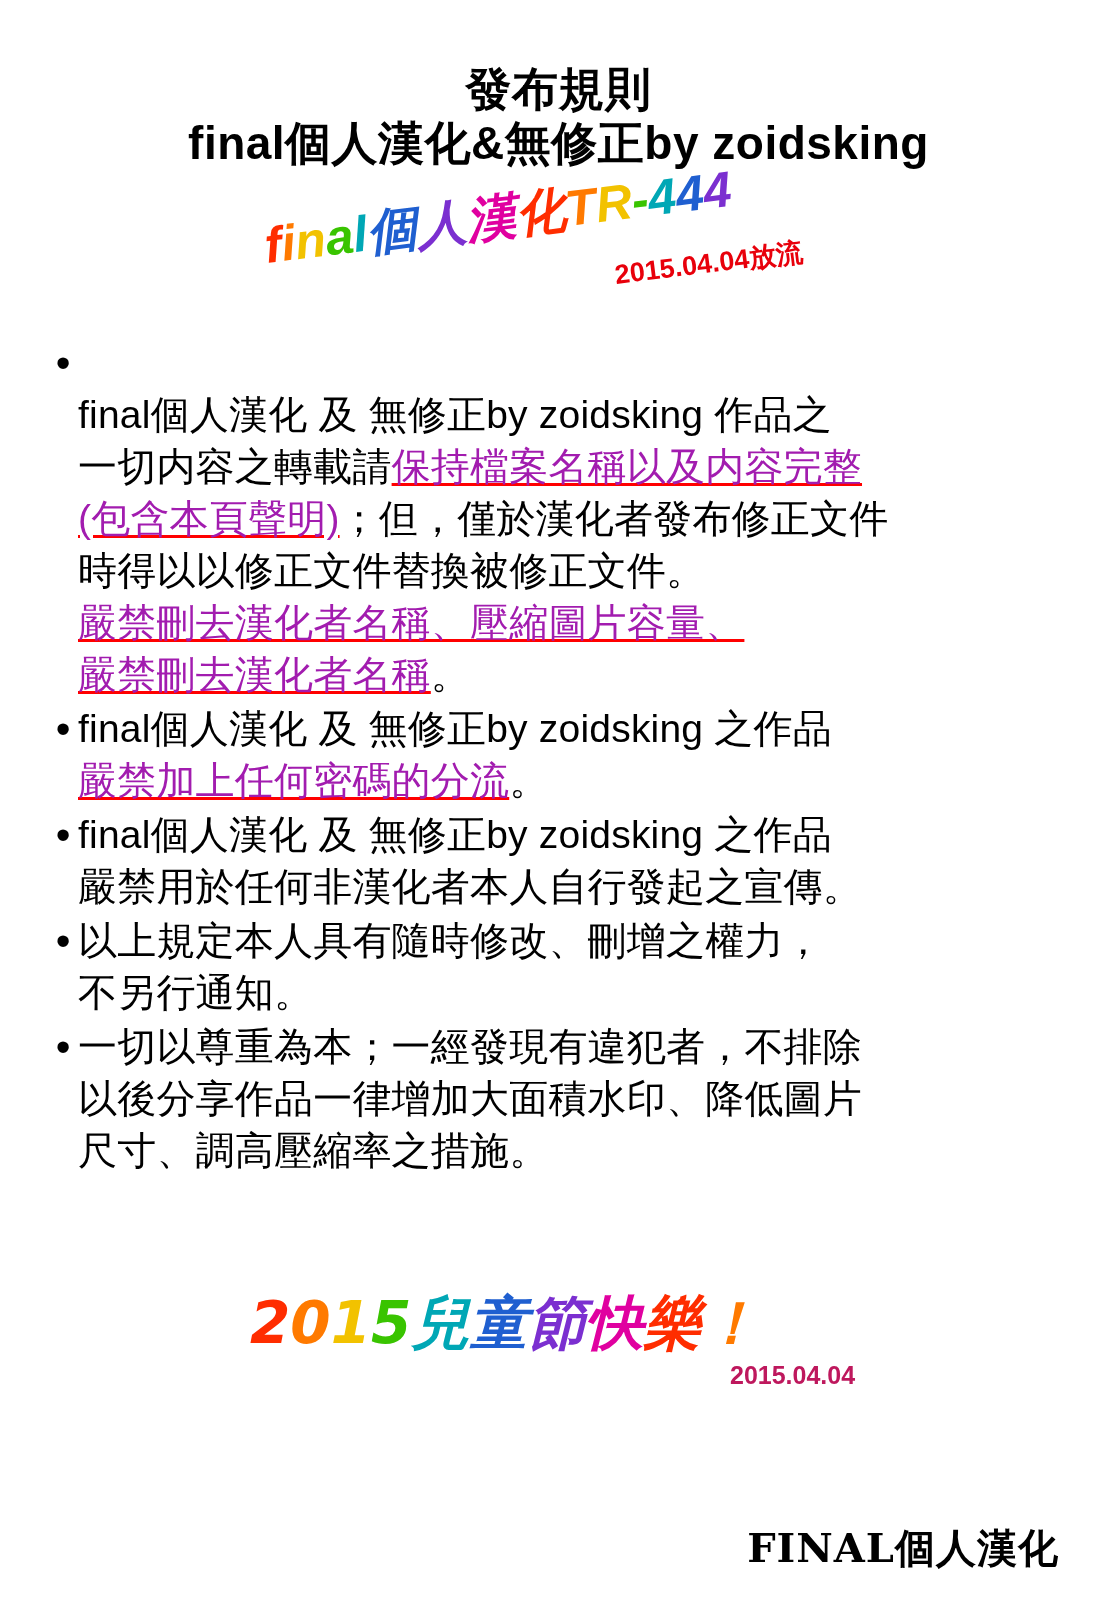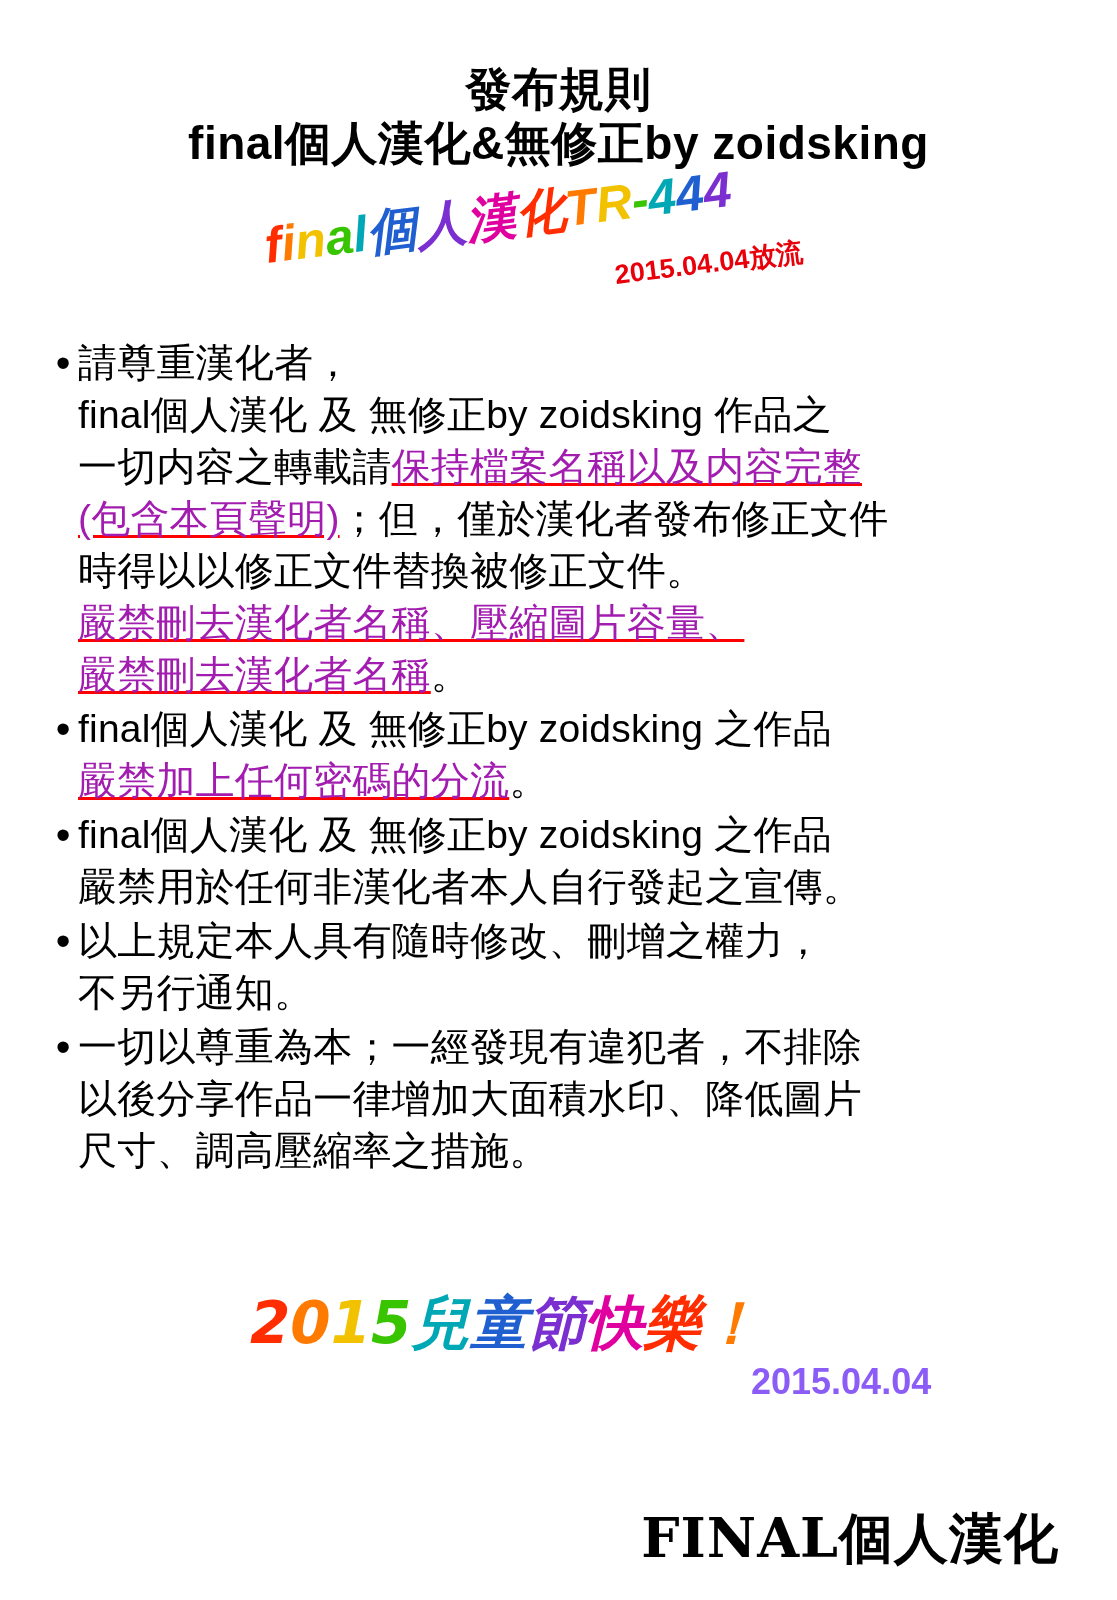--- a/index.html
+++ b/index.html
@@ -100,34 +100,34 @@
     top: 0;
     font-size: 58px;
     font-weight: bold;
     font-style: italic;
     white-space: nowrap;
     font-family: "DejaVu Sans", sans-serif;
   }
   .greeting span { display: inline-block; }
   .greeting-date {
     position: absolute;
-    left: 751px;
+    left: 730px;
     top: 76px;
-    font-size: 36px;
+    font-size: 25px;
     font-weight: bold;
-    color: #8b5cf6;
+    color: #be185d;
     white-space: nowrap;
   }
 
   
   .signature {
     position: absolute;
     right: 58px;
     bottom: 24px;
-    font-size: 54px;
+    font-size: 40px;
     font-weight: bold;
     font-family: "DejaVu Serif", serif;
     letter-spacing: 1px;
     white-space: nowrap;
     margin-top: 32px;
   }
 </style>
 </head>
 <body>
 
@@ -137,21 +137,21 @@
 </div>
 
 <div class="banner-wrap">
   <div class="rainbow-title"><span style="color: rgb(255, 45, 0);">f</span><span style="color: rgb(255, 122, 0);">i</span><span style="color: rgb(242, 194, 0);">n</span><span style="color: rgb(57, 196, 0);">a</span><span style="color: rgb(0, 167, 181);">l</span><span style="color: rgb(31, 95, 208);">個</span><span style="color: rgb(123, 47, 208);">人</span><span style="color: rgb(224, 0, 160);">漢</span><span style="color: rgb(255, 45, 0);">化</span><span style="color: rgb(255, 122, 0);">T</span><span style="color: rgb(242, 194, 0);">R</span><span style="color: rgb(57, 196, 0);">-</span><span style="color: rgb(0, 167, 181);">4</span><span style="color: rgb(31, 95, 208);">4</span><span style="color: rgb(123, 47, 208);">4</span></div>
   <div class="banner-date">2015.04.04放流</div>
 </div>
 
 <div class="rules">
     <div class="rule">
       <div class="bullet">•</div>
-      <div class="rule-body"><span>請尊重漢化者，</span><br><span>final個人漢化 及 無修正by zoidsking 作品之</span><br><span>一切内容之轉載請</span><span class="red-u">保持檔案名稱以及内容完整</span><br><span class="red-u">(包含本頁聲明)</span><span>；但，僅於漢化者發布修正文件</span><br><span>時得以以修正文件替換被修正文件。</span><br><span class="red-u">嚴禁刪去漢化者名稱、壓縮圖片容量、</span><br><span class="red-u">嚴禁刪去漢化者名稱</span><span>。</span></div>
+      <div class="rule-body"><br><span>final個人漢化 及 無修正by zoidsking 作品之</span><br><span>一切内容之轉載請</span><span class="red-u">保持檔案名稱以及内容完整</span><br><span class="red-u">(包含本頁聲明)</span><span>；但，僅於漢化者發布修正文件</span><br><span>時得以以修正文件替換被修正文件。</span><br><span class="red-u">嚴禁刪去漢化者名稱、壓縮圖片容量、</span><br><span class="red-u">嚴禁刪去漢化者名稱</span><span>。</span></div>
     </div>
     <div class="rule">
       <div class="bullet">•</div>
       <div class="rule-body"><span>final個人漢化 及 無修正by zoidsking 之作品</span><br><span class="red-u">嚴禁加上任何密碼的分流</span><span>。</span></div>
     </div>
     <div class="rule">
       <div class="bullet">•</div>
       <div class="rule-body"><span>final個人漢化 及 無修正by zoidsking 之作品</span><br><span>嚴禁用於任何非漢化者本人自行發起之宣傳。</span></div>
     </div>
     <div class="rule">

